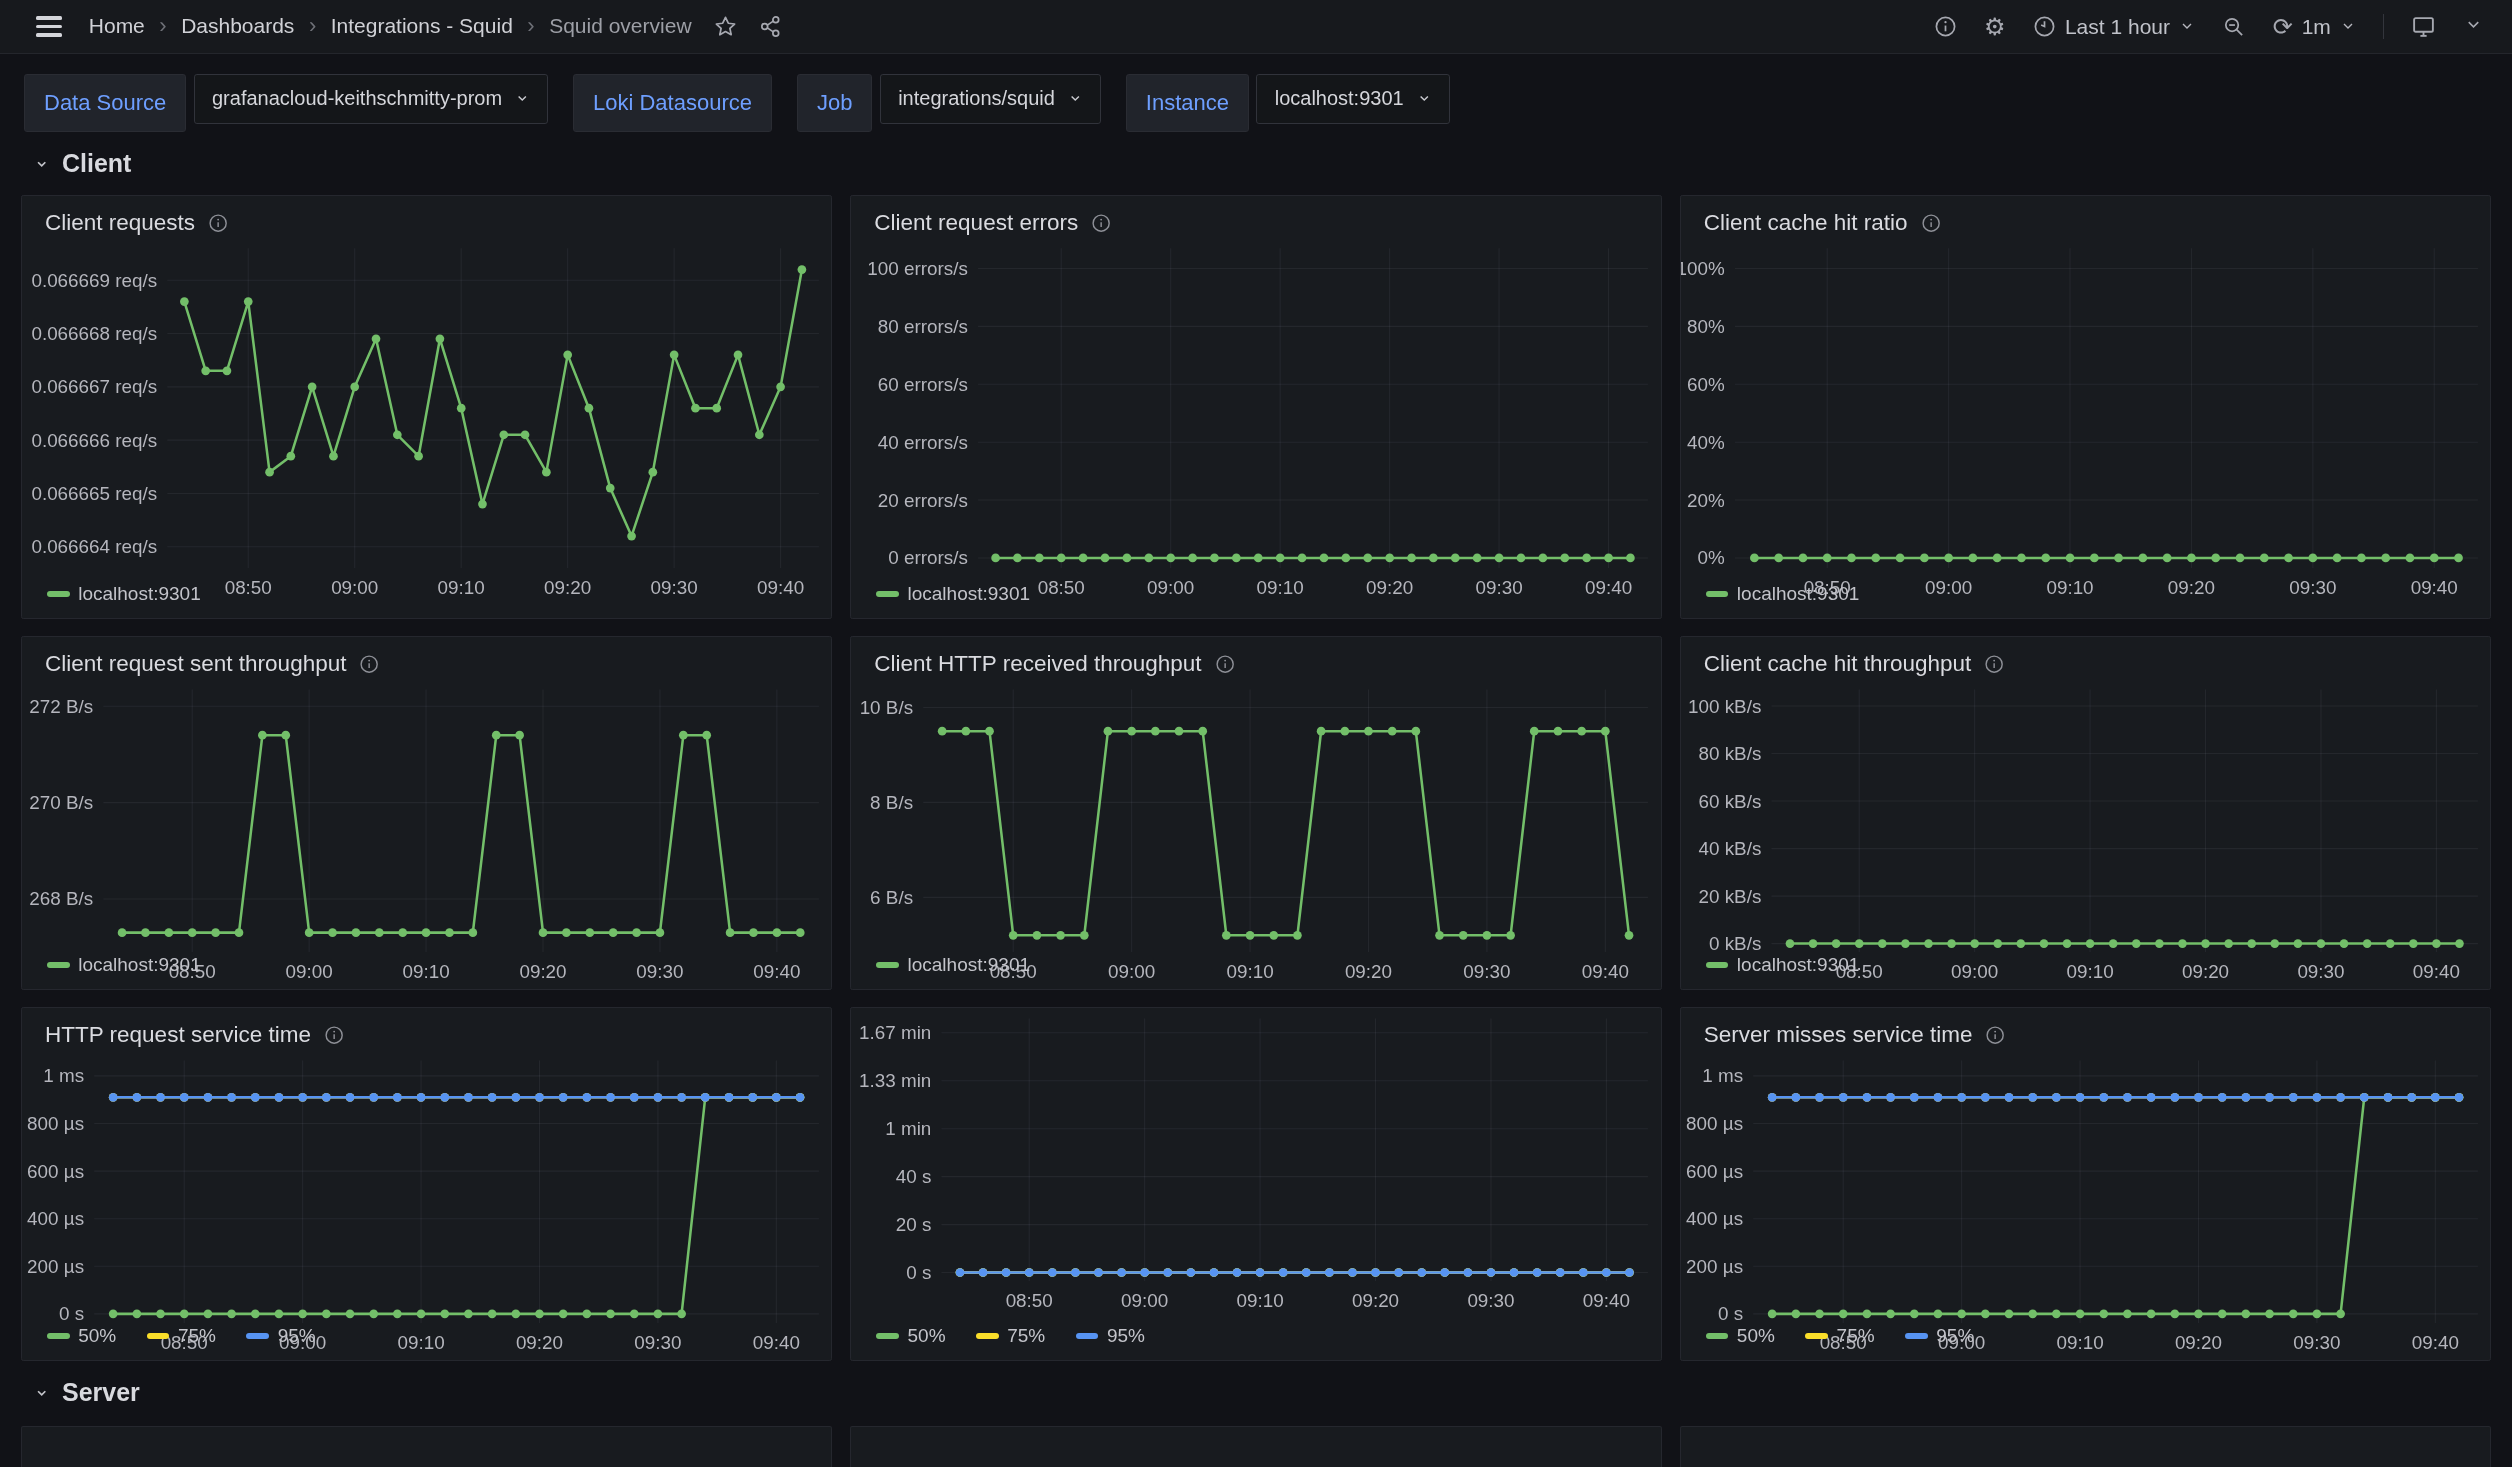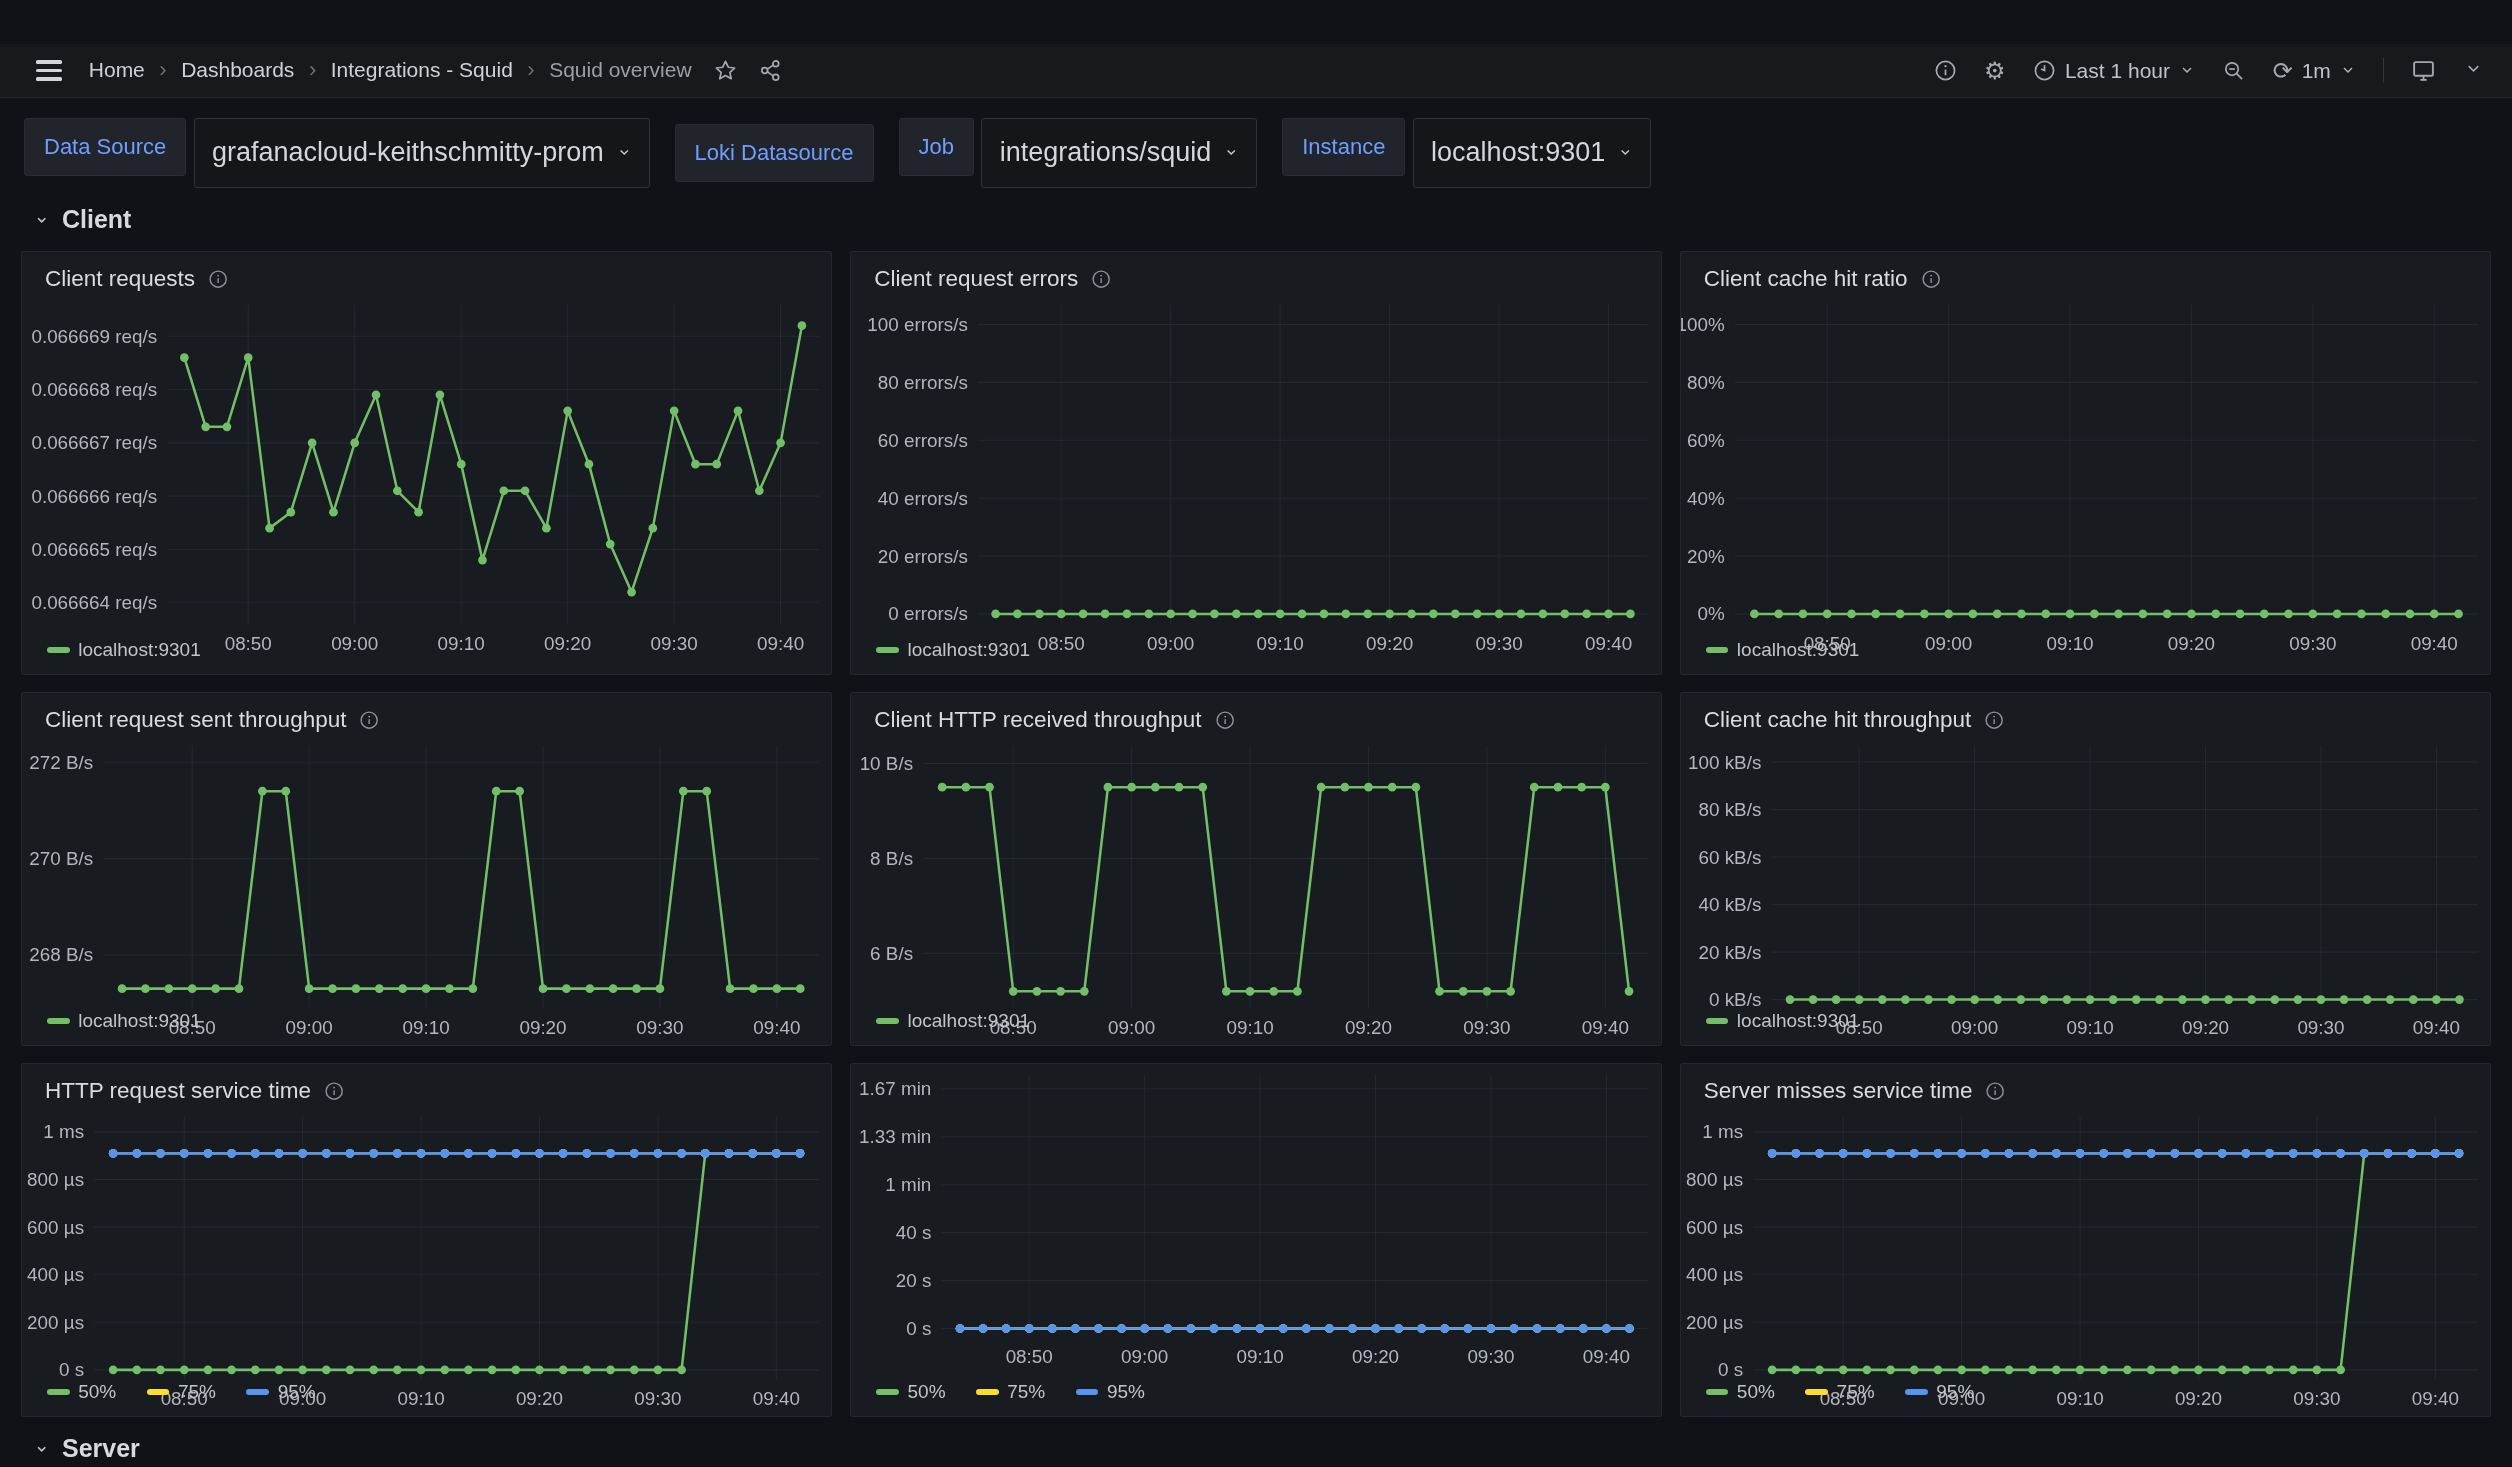--- a/index.html
+++ b/index.html
@@ -7,21 +7,20 @@
   body {
     width:2512px; height:1468px; overflow:hidden;
     background:#111217; color:#ccccdc;
     font-family:"Liberation Sans", sans-serif;
   }
   
   .topnav {
     height:54px; background:#17191d; border-bottom:0.7px solid #24262c;
     display:flex; align-items:center; justify-content:space-between;
     padding:0 29px 0 32px;
-    margin-top:44px;
   }
   .nav-left { display:flex; align-items:center; gap:22px; }
   .burger { display:flex; flex-direction:column; gap:5.1px; cursor:pointer; padding:4.4px; }
   .burger span { width:26px; height:3.3px; background:#d4d5da; border-radius:1.5px; }
   .crumbs { display:flex; align-items:center; gap:14.5px; font-size:21px; }
   .crumb { color:#d0d1d6; }
   .crumb.current { color:#9d9fa6; }
   .crumb-sep { color:#6e7077; font-size:22px; }
   .nav-icon { color:#a6a8b0; display:flex; align-items:center; }
   .nav-right { display:flex; align-items:center; gap:27.6px; color:#c0c2c9; font-size:21px; }
@@ -31,22 +30,22 @@
   
   .filters { display:flex; align-items:center; gap:25px; padding:19.6px 21px 0 24px; }
   .filter-group { display:flex; align-items:stretch; gap:7.3px;border-radius:24px; }
   .chip-label {
     background:#21242b; border:0.7px solid #2a2c33; border-radius:2.9px;
     color:#6e9fff; font-size:22px; display:flex; align-items:center;
     padding:0 19px; height:58px;
   }
   .chip-value {
     background:#141619; border:0.7px solid #31333b; border-radius:2.9px;
-    color:#d5d6db; font-size:27px; display:flex; align-items:center; gap:13px;
-    padding:0 17.4px; height:70px; cursor:pointer;
+    color:#d5d6db; font-size:20px; display:flex; align-items:center; gap:13px;
+    padding:0 17.4px; height:50px; cursor:pointer;
   }
   .caret { color:#b7b8bf; }
   
   .section-header {
     display:flex; align-items:flex-end; gap:11.6px;
     margin:17.4px 0 0 33px; font-size:25px; font-weight:700; color:#d8d9de;
     cursor:pointer;
   }
   .section-header .chev { color:#c3c4ca; }
   .row { display:flex; gap:18px; padding:0 21px; margin-top:17px; }

